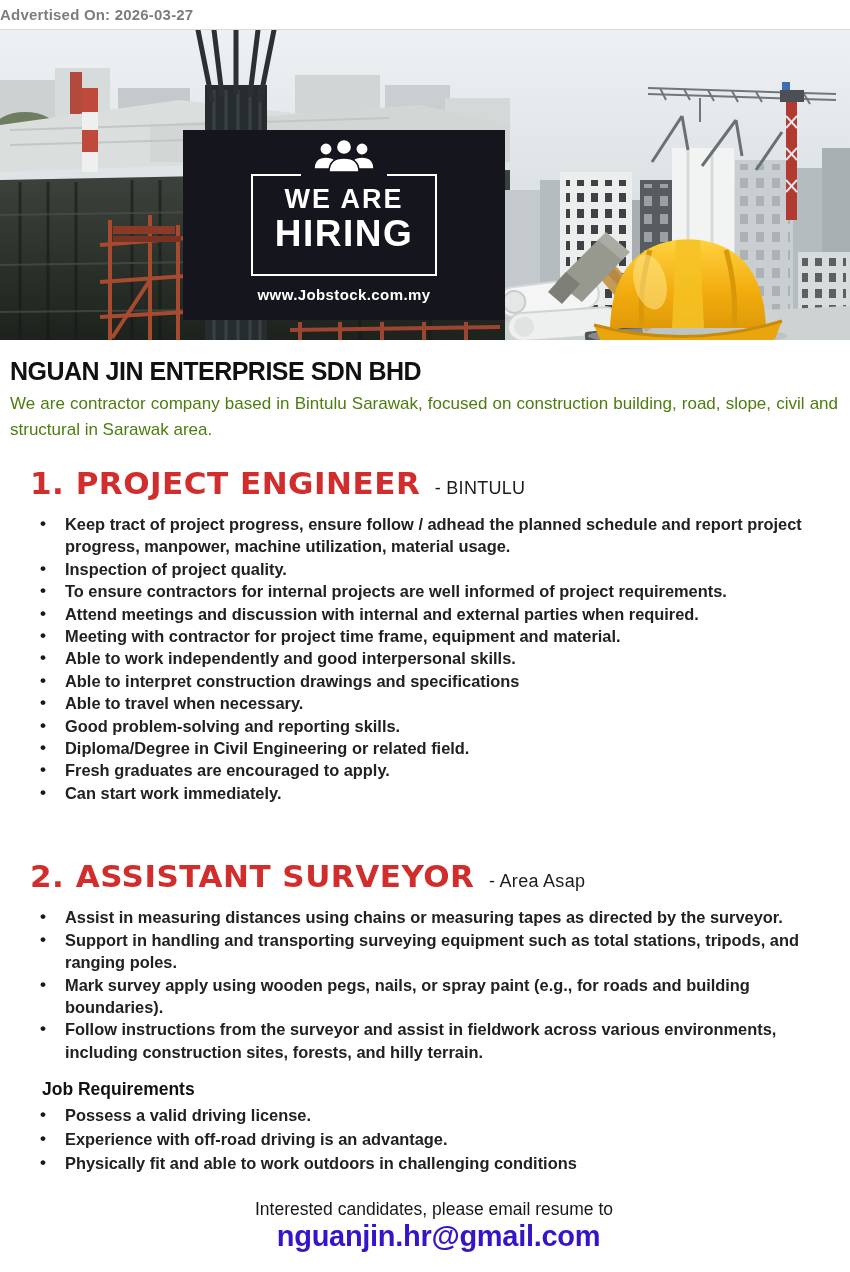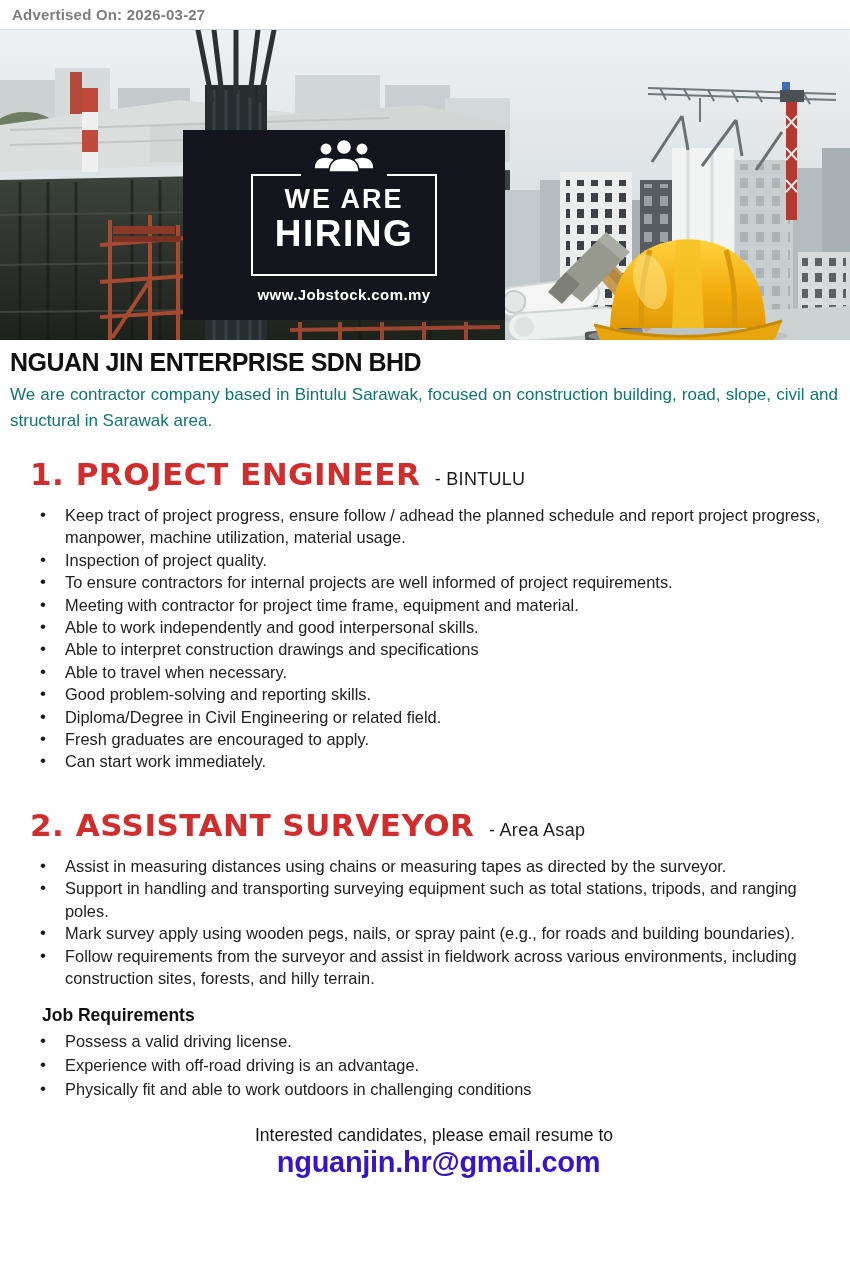--- a/index.html
+++ b/index.html
@@ -1,49 +1,49 @@
 <!DOCTYPE html>
 <html><head>
 <meta charset="utf-8">
 <style>
   html,body{margin:0;padding:0;background:#ffffff;width:850px;height:1272px;overflow:hidden;
     font-family:"Liberation Sans",sans-serif;color:#1f1f1f;}
   .page{position:relative;width:850px;height:1272px;background:#fff;}
 
   
-  .ad-strip{height:29px;display:flex;align-items:center;padding-left:12px;background:#fff;
+  .ad-strip{height:29px;display:flex;align-items:center;padding-left:0;background:#fff;
     border-bottom:1px solid #d9d9d9;}
   .ad-strip span{font-size:15px;font-weight:700;color:#7d7d7d;letter-spacing:0.2px;}
 
   
   .banner{position:relative;width:850px;height:310px;overflow:hidden;background:#4c1d95;}
   .banner-art{position:absolute;left:0;top:0;width:850px;height:310px;display:block;}
 
   .hire-box{position:absolute;left:183px;top:100px;width:322px;height:190px;background:#15151d;}
   .people-wrap{position:absolute;top:8px;left:50%;transform:translateX(-50%);
     background:#15151d;padding:0 10px;line-height:0;z-index:2;}
   .hire-frame{position:absolute;left:68px;top:44px;width:186px;height:102px;border:2px solid #ffffff;
     box-sizing:border-box;text-align:center;color:#fff;z-index:1;}
   .hire-we{margin-top:9px;font-size:27px;font-weight:700;letter-spacing:2px;line-height:1.1;}
   .hire-hiring{font-size:37px;font-weight:700;letter-spacing:1.5px;line-height:1.05;}
   .hire-site{position:absolute;left:0;right:0;top:156px;text-align:center;color:#fff;
     font-size:15px;font-weight:700;letter-spacing:0.4px;}
 
   
-  .content{padding:5px 12px 0 10px;}
+  .content{padding:14px 12px 0 10px;}
   .company-name{margin:3px 0 5px 0;font-size:25px;line-height:29px;font-weight:700;color:#111;
     letter-spacing:-0.5px;}
-  .company-desc{margin:0;font-size:17px;line-height:26px;text-align:justify;color:#0f766e;}
+  .company-desc{margin:0;font-size:17px;line-height:26px;text-align:justify;color:#4d7c0f;}
 
   .job-heading{margin:24px 0 8px 20px;line-height:32px;white-space:nowrap;}
   .job-title{color:#d22d2d;font-family:"DejaVu Sans",sans-serif;font-weight:700;font-size:31px;
     letter-spacing:0.5px;}
   .job-loc{font-size:18px;color:#1c1c1c;margin-left:10px;letter-spacing:0.3px;}
 
-  ul.bullets{margin:0;padding:0 0 0 55px;list-style:none;font-size:16.4px;line-height:22.4px;color:#212121;}
+  ul.bullets{margin:0;padding:0 0 0 55px;list-style:none;font-size:16.4px;line-height:22.4px;color:#212121;font-weight:bold;}
   ul.bullets li{position:relative;}
   ul.bullets li::before{content:"\2022";position:absolute;left:-25px;top:0;font-size:17px;color:#1a1a1a;}
 
   .reqs-heading{margin:16px 0 3px 32px;font-size:17.5px;font-weight:700;color:#111;}
   ul.reqs{line-height:24px;}
 
   .footer-line{margin:24px 0 0 20px;display:flex;align-items:center;flex-direction:column;}
   .footer-text{font-size:17.5px;color:#171717;}
   .footer-email{font-size:29px;font-weight:600;color:#3714c8;margin-left:9px;text-decoration:none;
     letter-spacing:-0.3px;}
@@ -287,41 +287,42 @@
 
     <div>
       <div class="job-heading">
         <span class="job-title">1. PROJECT ENGINEER</span>
         <span class="job-loc">- BINTULU</span>
       </div>
       <ul class="bullets">
         <li>Keep tract of project progress, ensure follow / adhead the planned schedule and report project progress, manpower, machine utilization, material usage.</li>
         <li>Inspection of project quality.</li>
         <li>To ensure contractors for internal projects are well informed of project requirements.</li>
+        <li>Attend meetings and discussion with internal and external parties when required.</li>
         <li>Meeting with contractor for project time frame, equipment and material.</li>
         <li>Able to work independently and good interpersonal skills.</li>
         <li>Able to interpret construction drawings and specifications</li>
         <li>Able to travel when necessary.</li>
         <li>Good problem-solving and reporting skills.</li>
         <li>Diploma/Degree in Civil Engineering or related field.</li>
         <li>Fresh graduates are encouraged to apply.</li>
         <li>Can start work immediately.</li>
       </ul>
     </div>
 
     <div>
-      <div class="job-heading" style="margin-top:36px;">
+      <div class="job-heading" style="margin-top:56px;">
         <span class="job-title">2. ASSISTANT SURVEYOR</span>
         <span class="job-loc">-  Area Asap</span>
       </div>
       <ul class="bullets">
         <li>Assist in measuring distances using chains or measuring tapes as directed by the surveyor.</li>
         <li>Support in handling and transporting surveying equipment such as total stations, tripods, and ranging poles.</li>
         <li>Mark survey apply using wooden pegs, nails, or spray paint (e.g., for roads and building boundaries).</li>
-        <li>Follow requirements from the surveyor and assist in fieldwork across various environments, including construction sites, forests, and hilly terrain.</li>
+        <li>Follow instructions from the surveyor and assist in fieldwork across various environments, including construction sites, forests, and hilly terrain.</li>
       </ul>
     </div>
 
     <div>
       <div class="reqs-heading">Job Requirements</div>
       <ul class="bullets reqs">
         <li>Possess a valid driving license.</li>
         <li>Experience with off-road driving is an advantage.</li>
         <li>Physically fit and able to work outdoors in challenging conditions</li>
       </ul>

